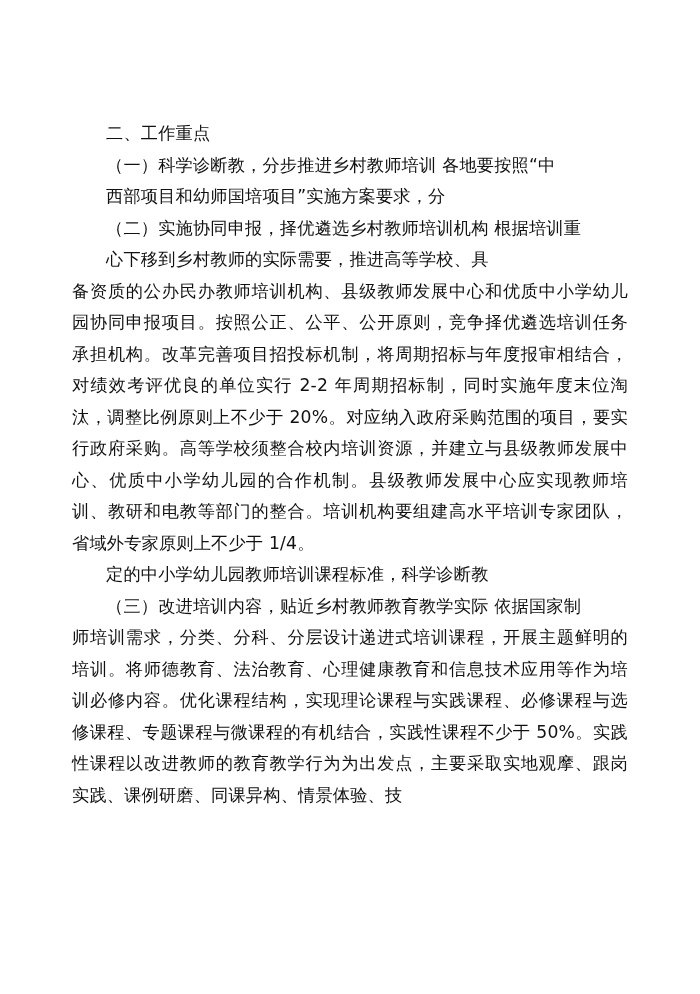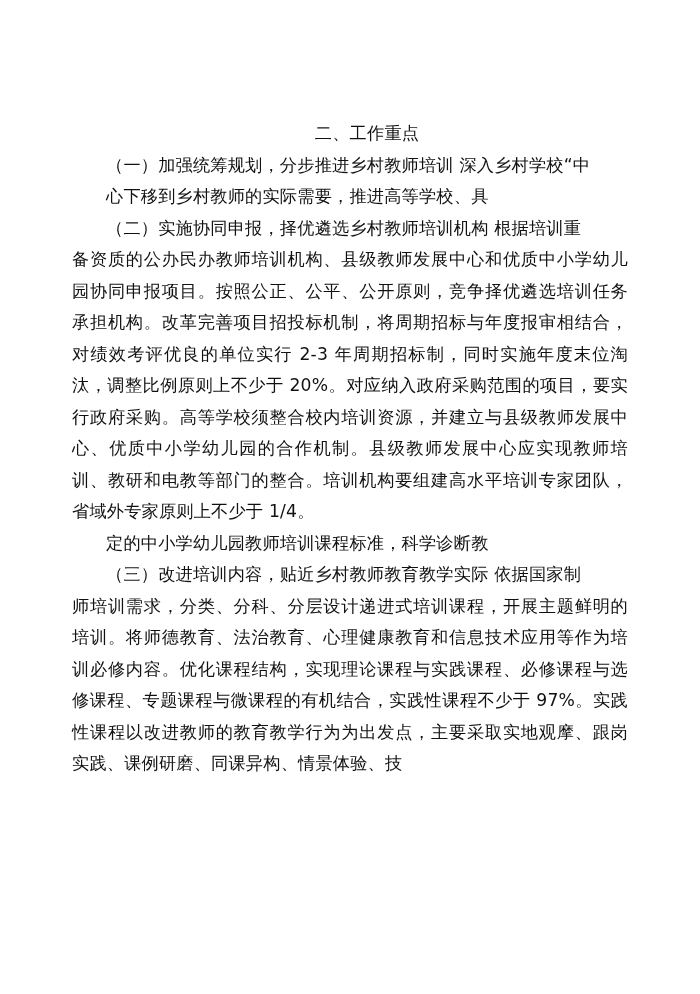--- a/index.html
+++ b/index.html
@@ -35,39 +35,39 @@
     white-space: pre-wrap;
     word-break: break-all;
   }
   .heading {
     font-size: 17.2px;
     line-height: 31.5px;
     color: #111111;
     margin: 0;
     padding-left: 34px;
     letter-spacing: 0.2px;
-    text-align: center;
   }
   .sub-head {
     padding-left: 34px;
     text-indent: 0;
   }
 </style>
 </head>
 <body>
 
 <div class="page">
   <div class="doc-body">
 
     <p class="heading">二、工作重点</p>
 
-    <p class="para sub-head">（一）加强统筹规划，分步推进乡村教师培训 深入乡村学校“中</p>
+    <p class="para sub-head">（一）科学诊断教，分步推进乡村教师培训 各地要按照“中</p>
+    <p class="para sub-head">西部项目和幼师国培项目”实施方案要求，分</p>
 
+    <p class="para sub-head">（二）实施协同申报，择优遴选乡村教师培训机构 根据培训重</p>
     <p class="para sub-head">心下移到乡村教师的实际需要，推进高等学校、具</p>
-    <p class="para sub-head">（二）实施协同申报，择优遴选乡村教师培训机构 根据培训重</p>
-    <p class="para">备资质的公办民办教师培训机构、县级教师发展中心和优质中小学幼儿园协同申报项目。按照公正、公平、公开原则，竞争择优遴选培训任务承担机构。改革完善项目招投标机制，将周期招标与年度报审相结合，对绩效考评优良的单位实行 2-3 年周期招标制，同时实施年度末位淘汰，调整比例原则上不少于 20%。对应纳入政府采购范围的项目，要实行政府采购。高等学校须整合校内培训资源，并建立与县级教师发展中心、优质中小学幼儿园的合作机制。县级教师发展中心应实现教师培训、教研和电教等部门的整合。培训机构要组建高水平培训专家团队，省域外专家原则上不少于 1/4。</p>
+    <p class="para">备资质的公办民办教师培训机构、县级教师发展中心和优质中小学幼儿园协同申报项目。按照公正、公平、公开原则，竞争择优遴选培训任务承担机构。改革完善项目招投标机制，将周期招标与年度报审相结合，对绩效考评优良的单位实行 2-2 年周期招标制，同时实施年度末位淘汰，调整比例原则上不少于 20%。对应纳入政府采购范围的项目，要实行政府采购。高等学校须整合校内培训资源，并建立与县级教师发展中心、优质中小学幼儿园的合作机制。县级教师发展中心应实现教师培训、教研和电教等部门的整合。培训机构要组建高水平培训专家团队，省域外专家原则上不少于 1/4。</p>
 
     <p class="para sub-head">定的中小学幼儿园教师培训课程标准，科学诊断教</p>
     <p class="para sub-head">（三）改进培训内容，贴近乡村教师教育教学实际 依据国家制</p>
-    <p class="para">师培训需求，分类、分科、分层设计递进式培训课程，开展主题鲜明的培训。将师德教育、法治教育、心理健康教育和信息技术应用等作为培训必修内容。优化课程结构，实现理论课程与实践课程、必修课程与选修课程、专题课程与微课程的有机结合，实践性课程不少于 97%。实践性课程以改进教师的教育教学行为为出发点，主要采取实地观摩、跟岗实践、课例研磨、同课异构、情景体验、技</p>
+    <p class="para">师培训需求，分类、分科、分层设计递进式培训课程，开展主题鲜明的培训。将师德教育、法治教育、心理健康教育和信息技术应用等作为培训必修内容。优化课程结构，实现理论课程与实践课程、必修课程与选修课程、专题课程与微课程的有机结合，实践性课程不少于 50%。实践性课程以改进教师的教育教学行为为出发点，主要采取实地观摩、跟岗实践、课例研磨、同课异构、情景体验、技</p>
 
   </div>
 </div>
 
 </body></html>

